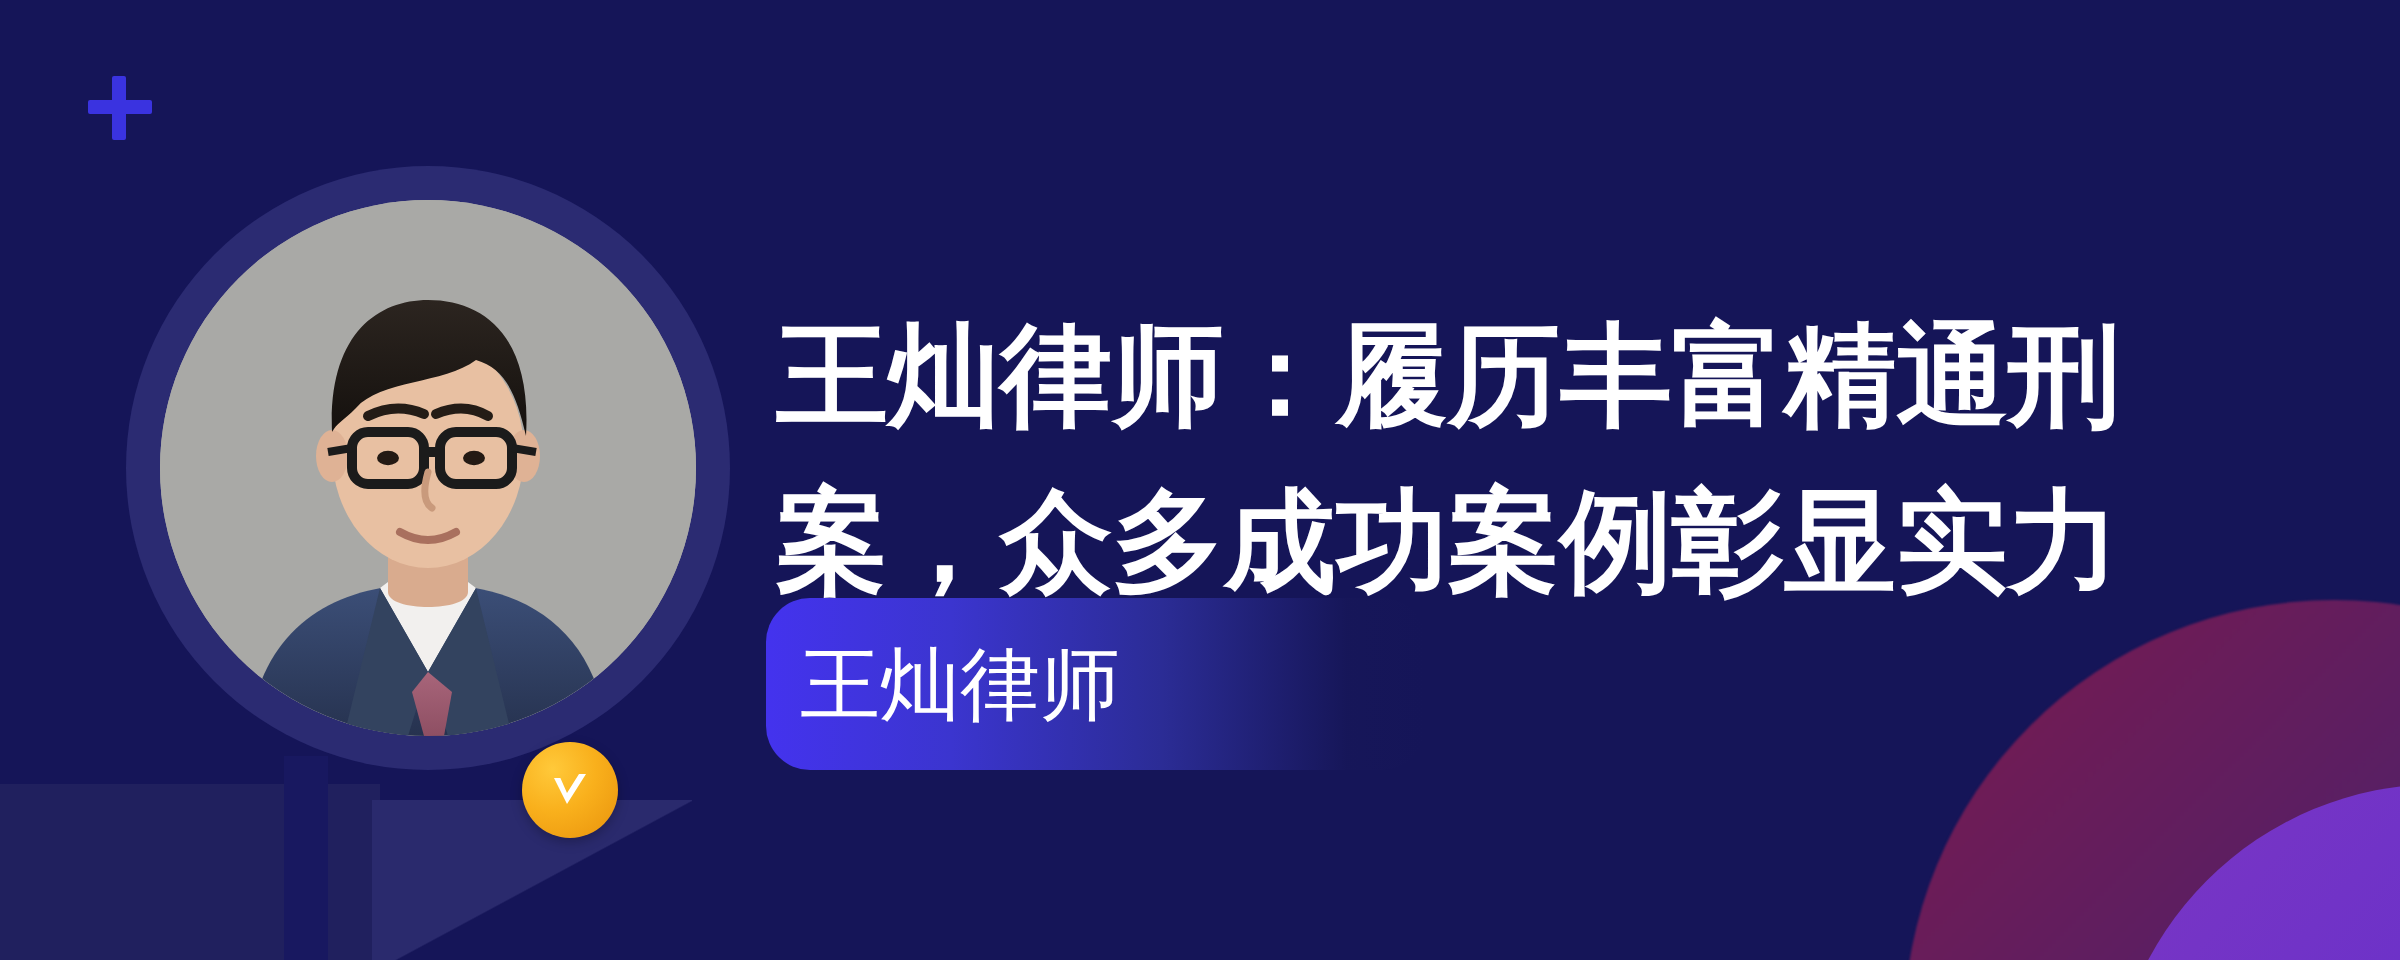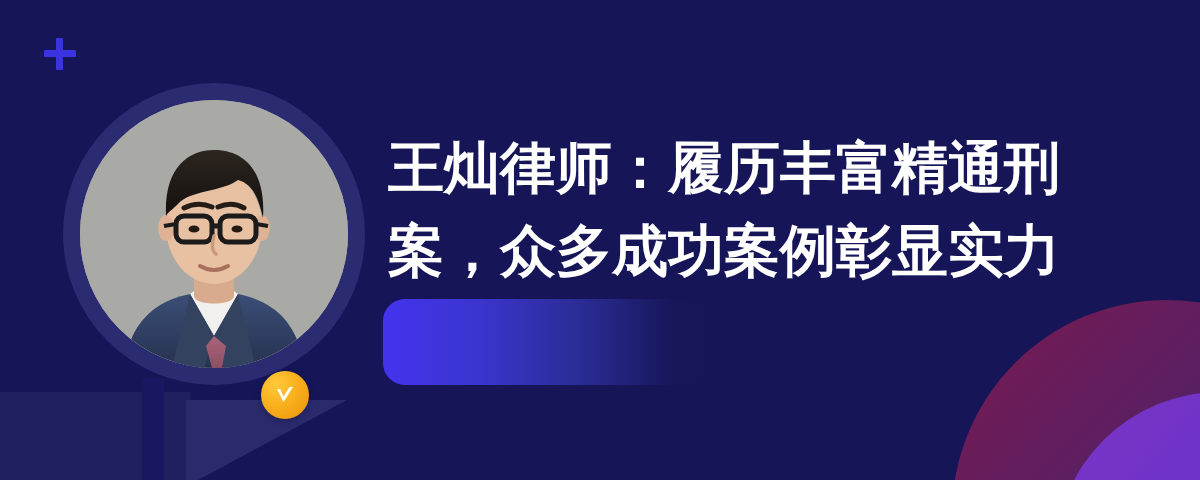--- a/index.html
+++ b/index.html
@@ -134,21 +134,21 @@
     align-items: center;
     justify-content: center;
     box-shadow: 0 2px 6px rgba(0,0,0,0.25);
   }
   .verify-badge svg { display: block; }
 
   
   .headline {
     position: absolute;
     left: 388px;
-    top: 126px;
+    top: 146px;
     width: 700px;
     font-size: 56px;
     line-height: 83px;
     font-weight: bold;
     color: #ffffff;
     letter-spacing: 0px;
     z-index: 4;
     white-space: pre-wrap;
   }
 
@@ -246,16 +246,17 @@
       </svg>
     </div>
     <div class="verify-badge">
       <svg width="26" height="26" viewBox="0 0 26 26" xmlns="http://www.w3.org/2000/svg" aria-hidden="true">
         <path d="M5 7 L11.5 20 L21 5 L17.5 5 L11.5 14.5 L8.2 7 Z" fill="#ffffff"></path>
       </svg>
     </div>
   </div>
 
   <div class="author-pill"></div>
+  <div class="author-pill-label">王灿律师</div>
 
   <div class="headline">王灿律师：履历丰富精通刑案，众多成功案例彰显实力</div>
 
 </div>
 
 </body></html>

